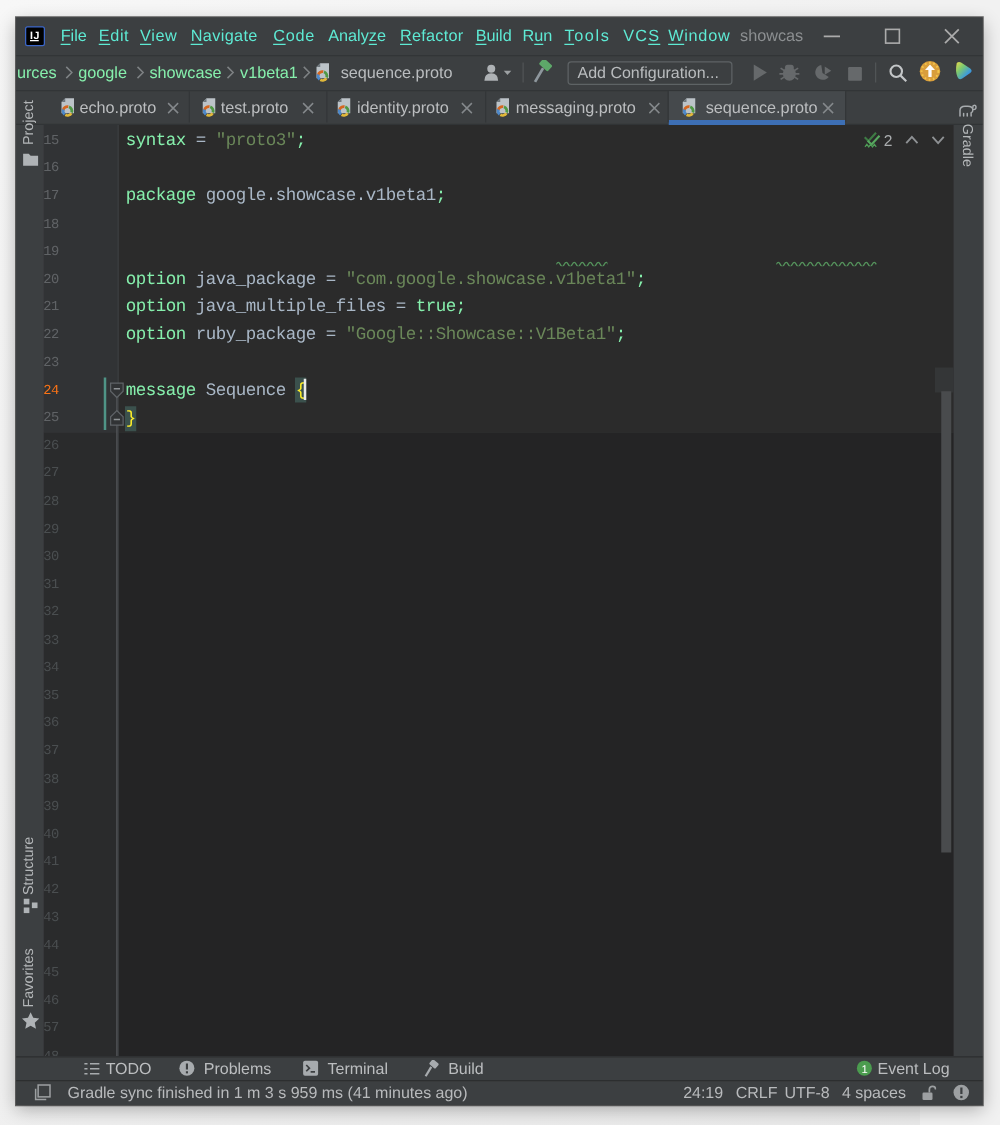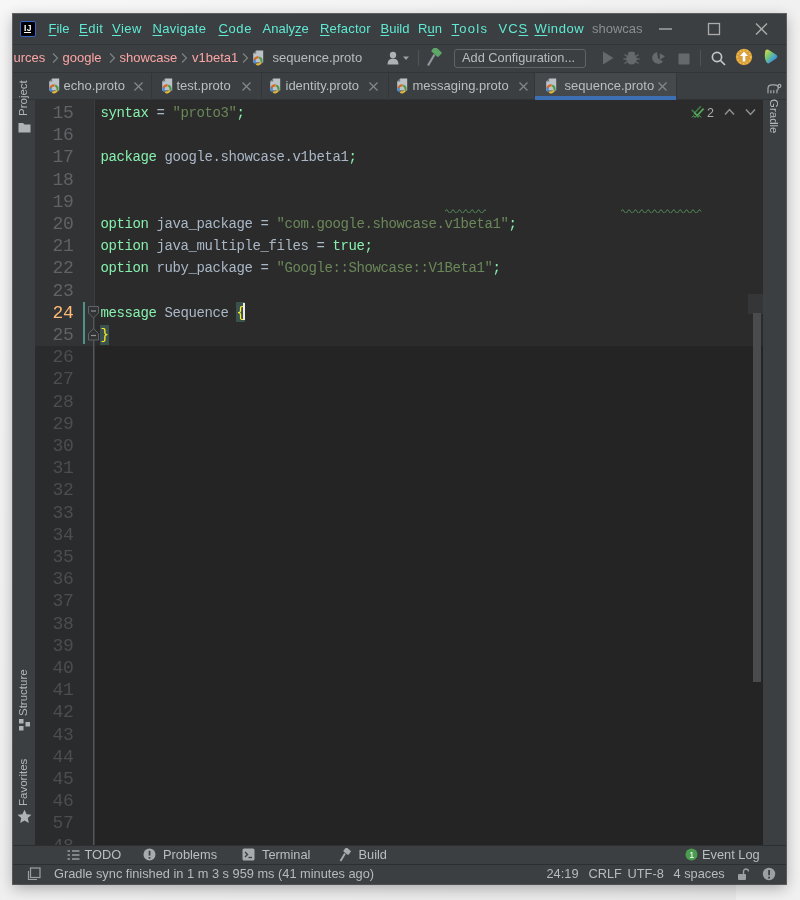--- a/index.html
+++ b/index.html
@@ -7,27 +7,27 @@
   #wrap{position:relative;width:736px;height:900px;background:linear-gradient(135deg,#f7f7f7 0%,#efefef 60%,#e9e9e9 100%);}
   #win{position:absolute;left:13px;top:14px;width:773px;height:870px;background:#3C3F41;
        box-shadow:0 0 0 1px rgba(25,25,25,0.65), 0 4px 14px rgba(0,0,0,0.30);}
   .abs{position:absolute;}
   .t{position:absolute;white-space:pre;}
   
   .menu{color:#5eead4;font-size:13px;line-height:30px;top:0;height:30px;}
   .mn{text-decoration:underline;text-underline-offset:2px;}
   .wtitle{color:#8C8F91;font-size:13px;line-height:30px;top:0;}
   
-  .bc{color:#fca5a5;font-size:13px;line-height:28px;top:30px;height:28px;}
+  .bc{color:#86efac;font-size:13px;line-height:28px;top:30px;height:28px;}
   
   .tabtxt{color:#BBBDBF;font-size:13px;line-height:28px;top:58px;height:28px;}
   
   .ln{position:absolute;left:21.5px;width:20px;text-align:left;color:#606366;
-      font-family:"Liberation Mono",monospace;font-size:18px;letter-spacing:-0.3px;
-      height:22.2px;line-height:22.2px;margin-left:18px;}
+      font-family:"Liberation Mono",monospace;font-size:11px;letter-spacing:-0.3px;
+      height:22.2px;line-height:22.2px;}
   .lnd{color:#4A4E50;}
   .cl{position:absolute;left:87.5px;white-space:pre;color:#A9B7C6;
       font-family:"Liberation Mono",monospace;font-size:14px;letter-spacing:-0.4px;
       height:22.2px;line-height:22.2px;}
   .k{color:#86efac;}
   .s{color:#6A8759;}
   .br{color:#FFEF28;}
   
   .tw{color:#BBBDBF;font-size:12.8px;line-height:19px;top:831px;height:19px;}
   .st{color:#B8BABC;font-size:12.8px;line-height:20px;top:850px;height:20px;}
@@ -219,21 +219,21 @@
 
     <span class="ln" style="top:2px;">15</span>
     <span class="ln" style="top:24.2px;">16</span>
     <span class="ln" style="top:46.4px;">17</span>
     <span class="ln" style="top:68.6px;">18</span>
     <span class="ln" style="top:90.8px;">19</span>
     <span class="ln" style="top:113px;">20</span>
     <span class="ln" style="top:135.2px;">21</span>
     <span class="ln" style="top:157.4px;">22</span>
     <span class="ln" style="top:179.6px;">23</span>
-    <span class="ln" style="top:201.8px;color:#fdba74;">24</span>
+    <span class="ln" style="top:201.8px;color:#f97316;">24</span>
     <span class="ln" style="top:224px;">25</span>
     <span class="ln lnd" style="top:246.2px;">26</span>
     <span class="ln lnd" style="top:268.4px;">27</span>
     <span class="ln lnd" style="top:290.6px;">28</span>
     <span class="ln lnd" style="top:312.8px;">29</span>
     <span class="ln lnd" style="top:335px;">30</span>
     <span class="ln lnd" style="top:357.2px;">31</span>
     <span class="ln lnd" style="top:379.4px;">32</span>
     <span class="ln lnd" style="top:401.6px;">33</span>
     <span class="ln lnd" style="top:423.8px;">34</span>

